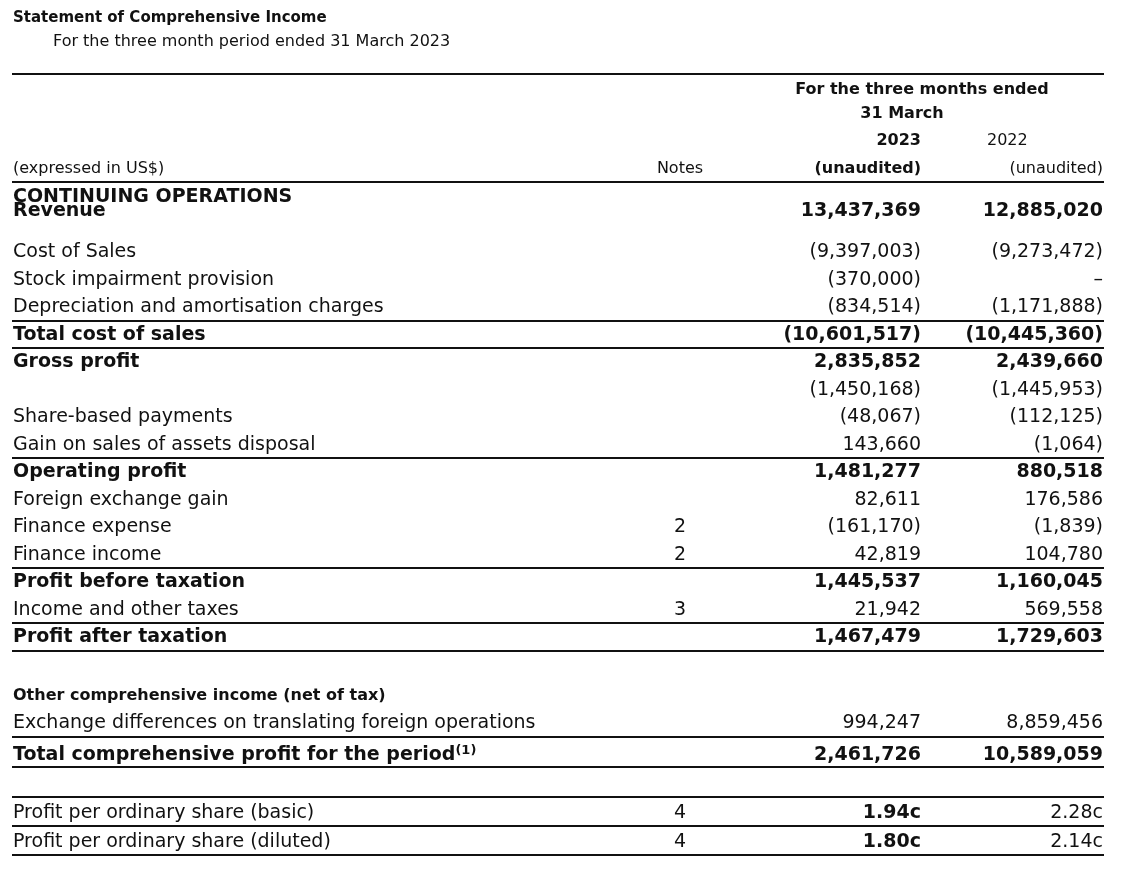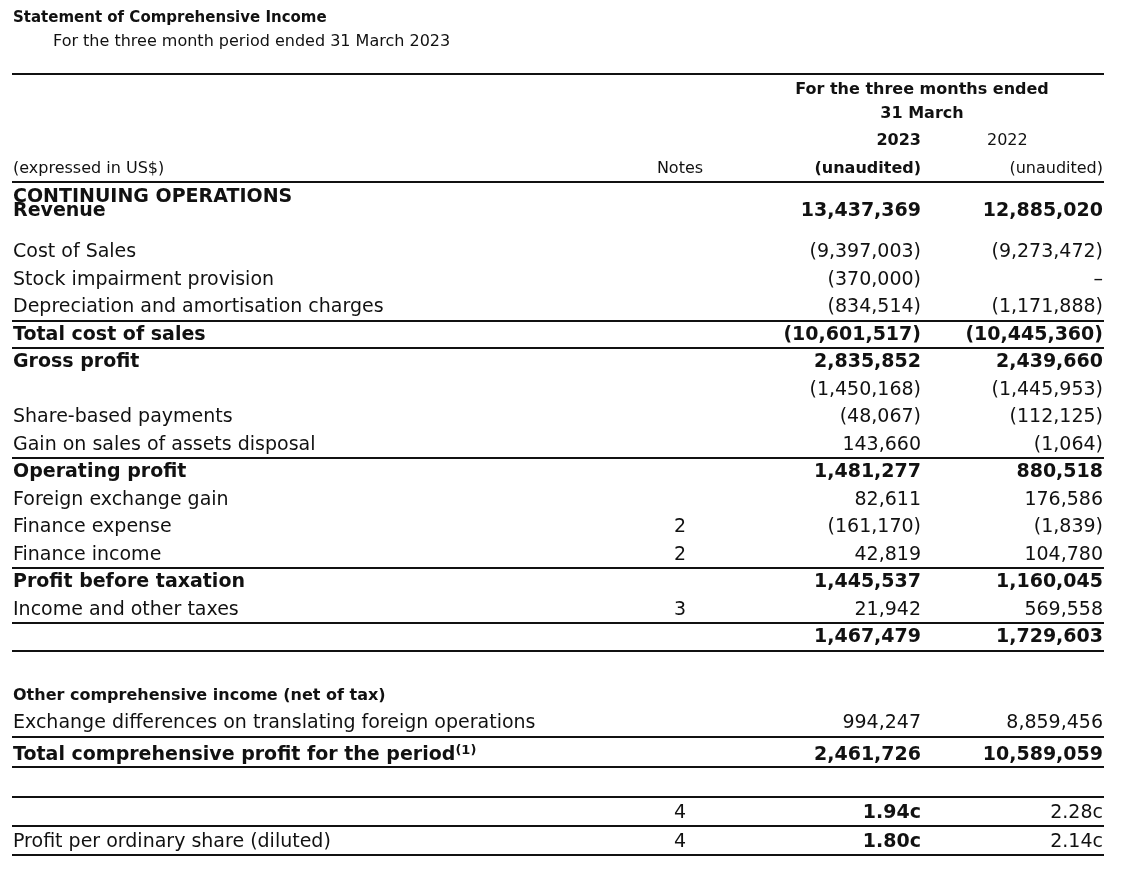--- a/index.html
+++ b/index.html
@@ -21,21 +21,21 @@
 </style>
 </head>
 <body>
 
 <div class="title">Statement of Comprehensive Income</div>
 <div class="subtitle">For the three month period ended 31 March 2023</div>
 
 <div class="rule" style="top:73px;"></div>
 
 <div class="hdr bold" style="left:768px; top:77px; width:308px; text-align:center;">For the three months ended</div>
-<div class="hdr bold" style="left:768px; top:101px; width:308px; text-align:center;">31 March</div>
+<div class="hdr bold" style="left:748px; top:101px; width:308px; text-align:center;">31 March</div>
 <div class="hdr bold" style="right:204px; top:128px; text-align:right;">2023</div>
 <div class="hdr" style="left:987px; top:128px;">2022</div>
 <div class="hdr" style="left:13px; top:156px;">(expressed in US$)</div>
 <div class="hdr" style="left:640px; top:156px; width:80px; text-align:center;">Notes</div>
 <div class="hdr bold" style="right:204px; top:156px; text-align:right;">(unaudited)</div>
 <div class="hdr" style="right:22px; top:156px; text-align:right;">(unaudited)</div>
 
 <div class="rule" style="top:181px;"></div>
 
 <div id="main-rows">
@@ -128,20 +128,21 @@
       <span class="v23 bold">1,445,537</span>
       <span class="v22 bold">1,160,045</span>
     </div>
     <div class="row" style="top: 595px;">
       <span class="label"><span>Income and other taxes</span></span>
       <span class="note">3</span>
       <span class="v23">21,942</span>
       <span class="v22">569,558</span>
     </div>
     <div class="row" style="top: 622px;">
+      <span class="label bold"><span>Profit after taxation</span></span>
       <span class="note"></span>
       <span class="v23 bold">1,467,479</span>
       <span class="v22 bold">1,729,603</span>
     </div>
   </div>
 
 <div id="oci-heading" class="hdr bold" style="left:13px; top:683px;">Other comprehensive income (net of tax)</div>
 <div id="oci-rows">
     <div class="row" style="top: 708px;">
       <span class="label"><span>Exchange differences on translating foreign operations</span></span>
@@ -151,20 +152,21 @@
     </div>
     <div class="row" style="top: 740px;">
       <span class="label bold"><span>Total comprehensive profit for the period</span><sup>(1)</sup></span>
       <span class="note"></span>
       <span class="v23 bold">2,461,726</span>
       <span class="v22 bold">10,589,059</span>
     </div>
   </div>
 <div id="eps-rows">
     <div class="row" style="top: 798px;">
+      <span class="label"><span>Profit per ordinary share (basic)</span></span>
       <span class="note">4</span>
       <span class="v23 bold">1.94c</span>
       <span class="v22">2.28c</span>
     </div>
     <div class="row" style="top: 827px;">
       <span class="label"><span>Profit per ordinary share (diluted)</span></span>
       <span class="note">4</span>
       <span class="v23 bold">1.80c</span>
       <span class="v22">2.14c</span>
     </div>

